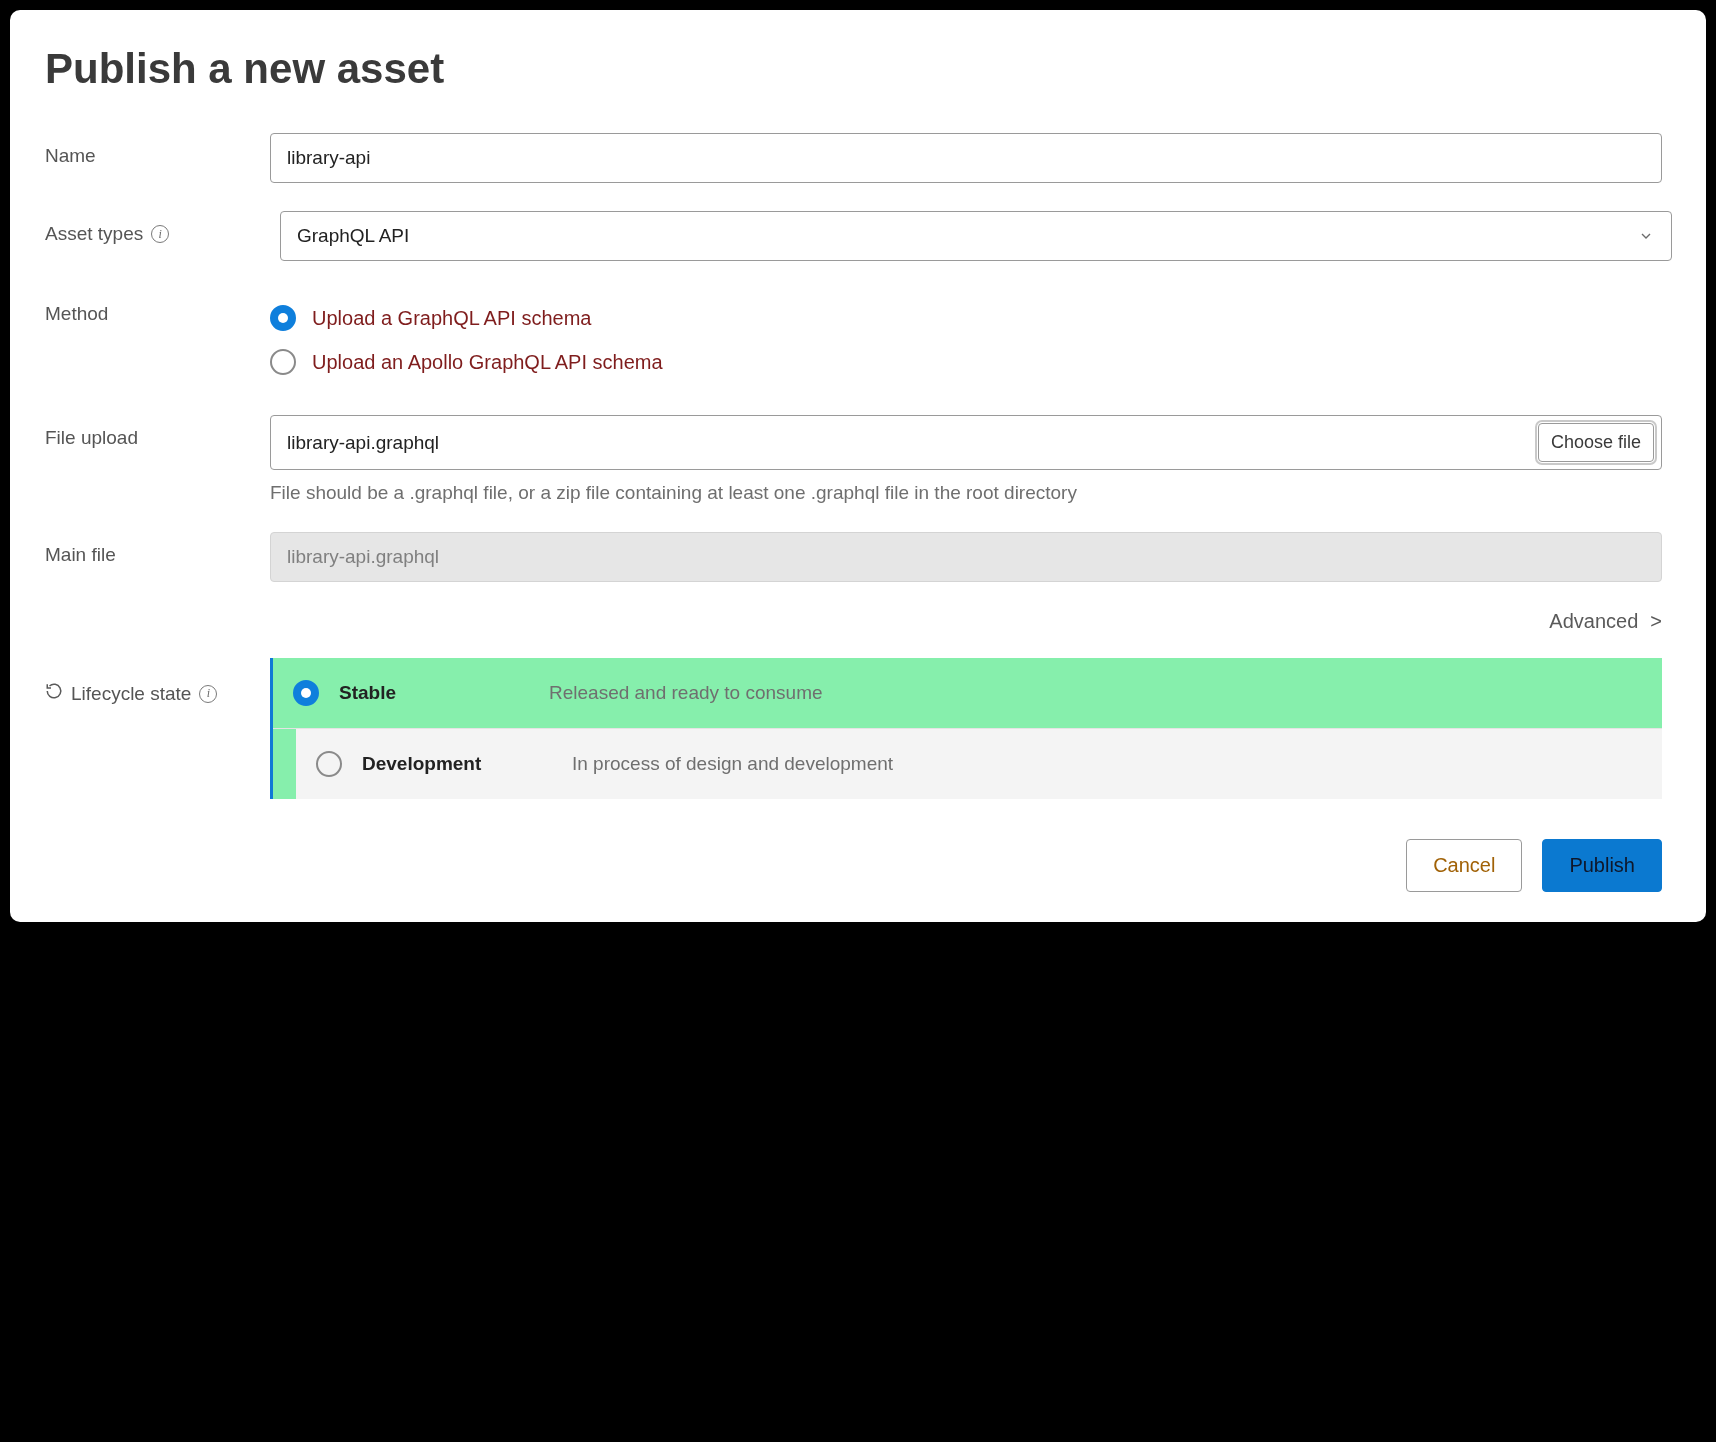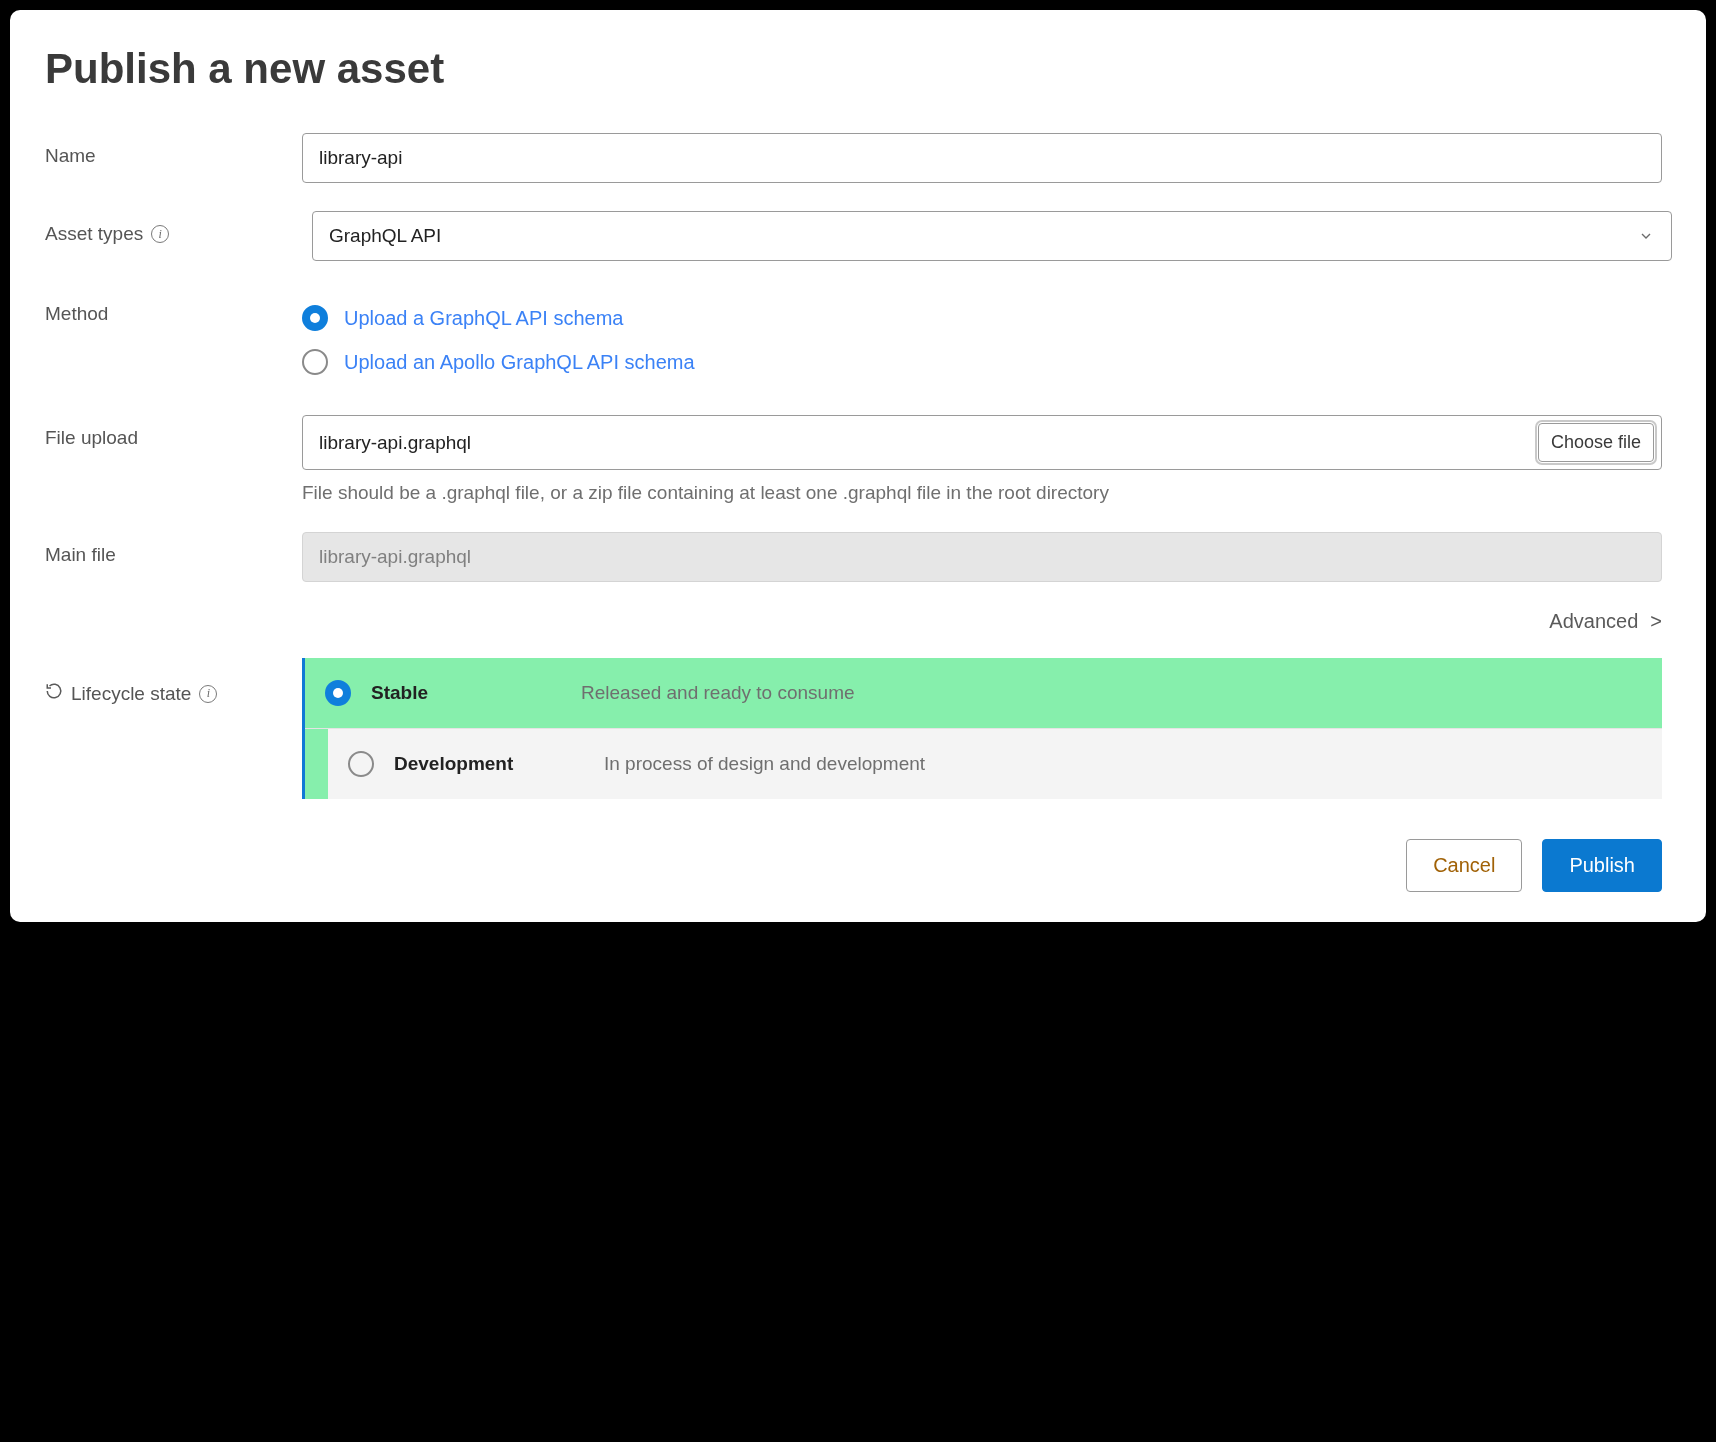--- a/index.html
+++ b/index.html
@@ -19,21 +19,20 @@
   h1 {
     margin: 0 0 40px 0;
     font-size: 42px;
     font-weight: 700;
     color: #3a3a3a;
   }
   .row {
     display: flex;
     align-items: flex-start;
     margin-bottom: 28px;
-    gap: 32px;
   }
   .label-col {
     width: 225px;
     flex: 0 0 225px;
     padding-top: 12px;
     color: #555;
     font-size: 19px;
     display: flex;
     align-items: center;
     gap: 8px;
@@ -62,21 +61,21 @@
     width: 18px; height: 18px;
     display: inline-flex; align-items: center; justify-content: center;
   }
   .chevron-down svg { stroke: #6b6b6b; }
   .radio-list { display: flex; flex-direction: column; gap: 18px; padding-top: 4px; }
   .radio-item {
     display: flex;
     align-items: center;
     gap: 16px;
     font-size: 20px;
-    color: #3b82f6;
+    color: #7f1d1d;
     cursor: pointer;
   }
   .radio {
     width: 26px; height: 26px;
     border: 2px solid #8a8a8a;
     border-radius: 50%;
     display: inline-flex; align-items: center; justify-content: center;
     flex: 0 0 26px;
   }
   .radio.checked {
@@ -158,21 +157,21 @@
   }
   .btn-secondary {
     background: #fff;
     border: 1.5px solid #9a9a9a;
     color: #a16207;
     text-align: center;
   }
   .btn-primary {
     background: #0b79d0;
     border: 1.5px solid #0b79d0;
-    color: #ffffff;
+    color: #0f172a;
   }
   .info-icon {
     width: 18px; height: 18px;
     border: 1.3px solid #7a7a7a;
     border-radius: 50%;
     display: inline-flex; align-items: center; justify-content: center;
     font-size: 12px;
     font-style: italic;
     font-family: Georgia, serif;
     color: #6a6a6a;

